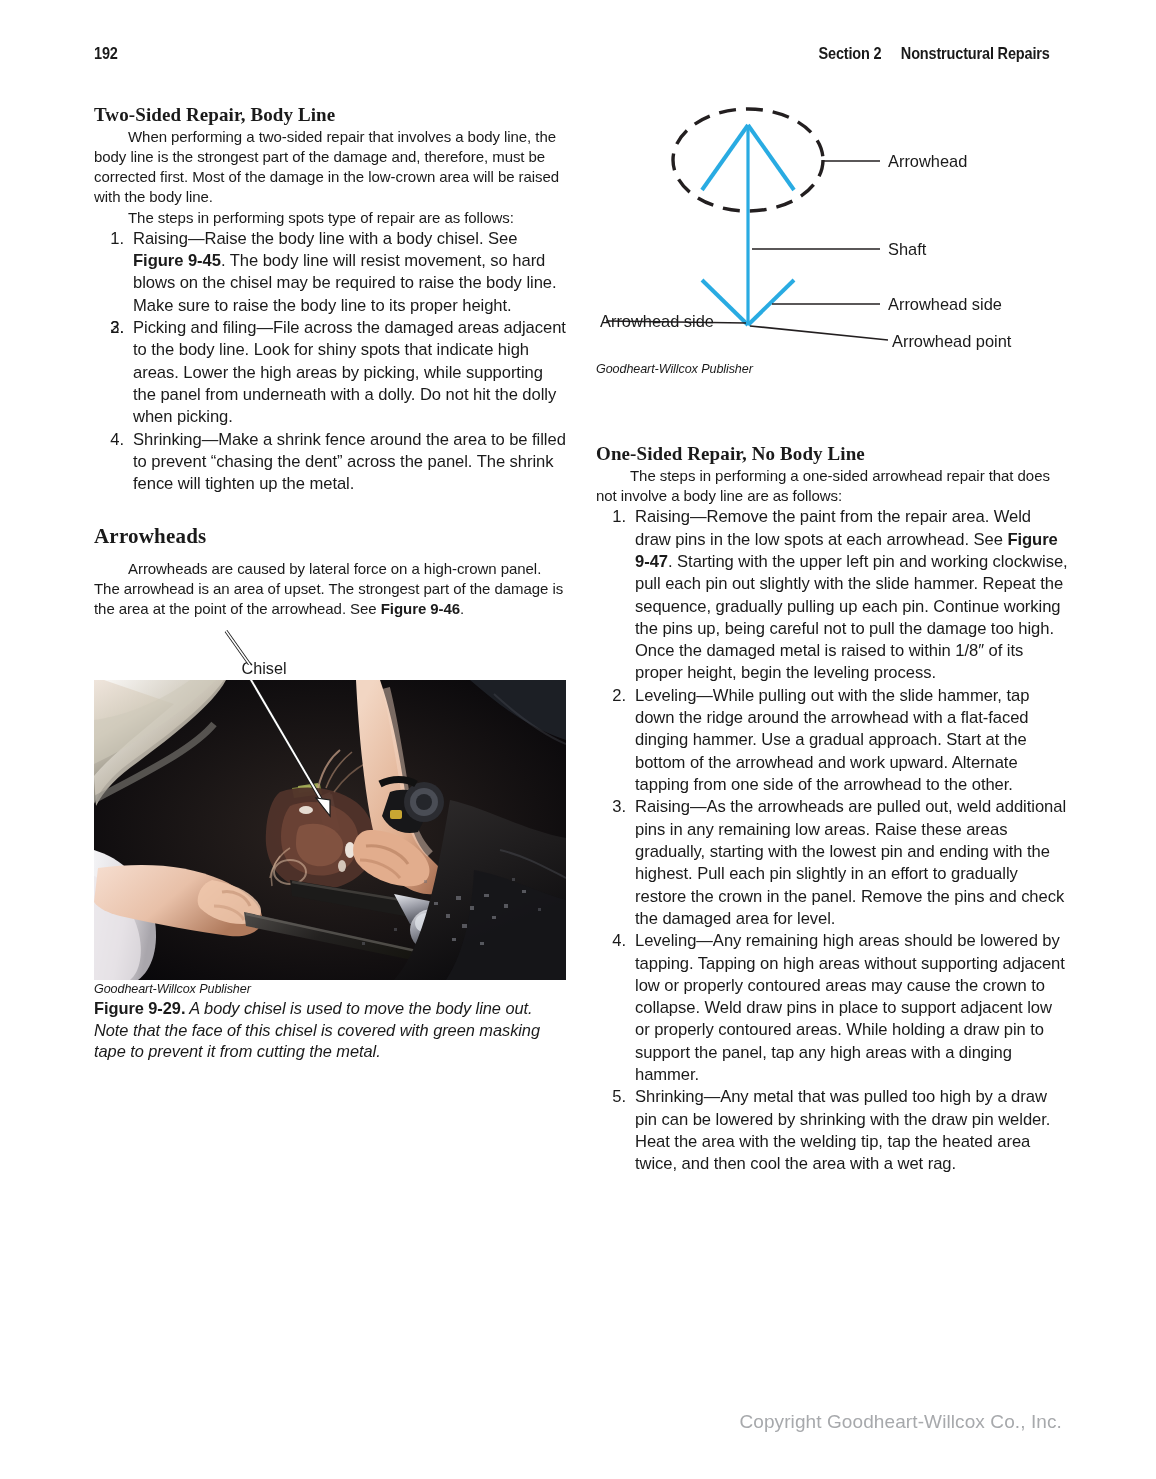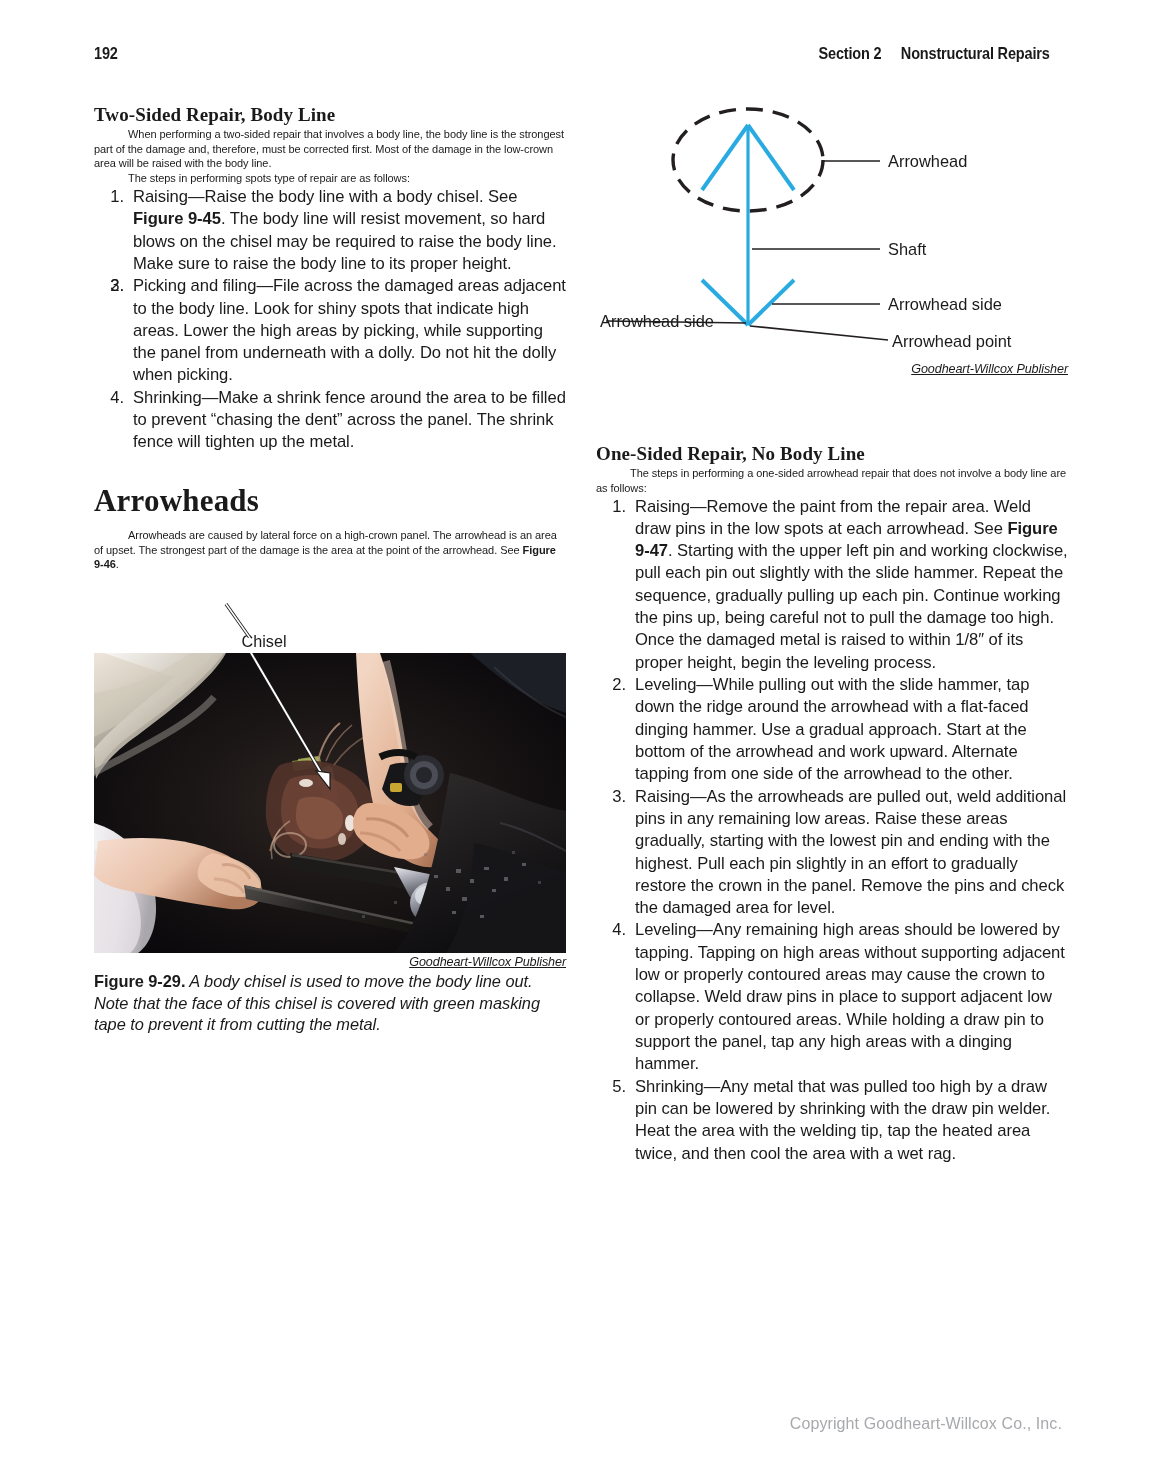--- a/index.html
+++ b/index.html
@@ -51,37 +51,37 @@
     top: 104px;
     width: 472px;
   }
   .col-left  { left: 94px; }
   .col-right { left: 596px; }
 
   
   h2.sec-head {
     font-family: "Liberation Serif", serif;
     font-weight: bold;
-    font-size: 31px;
+    font-size: 21px;
     line-height: 1.1;
     margin: 0 0 10px 0;
     letter-spacing: 0.2px;
   }
   h3.sub-head {
     font-family: "Liberation Serif", serif;
     font-weight: bold;
     font-size: 19px;
     line-height: 1.15;
     margin: 0 0 1px 0;
     letter-spacing: 0.1px;
   }
 
   
   p.body {
-    font-size: 11px;
+    font-size: 15px;
     line-height: 1.345;
     margin: 0;
     text-indent: 34px;
     letter-spacing: -0.06px;
   }
 
   
   ol.steps {
     list-style: none;
     margin: 0;
@@ -106,25 +106,24 @@
 
   
   .gap-lg { height: 30px; }
 
   
   .figure { position: relative; }
   .credit {
     font-family: "Liberation Sans", sans-serif;
     font-style: italic;
     font-size: 12.6px;
-    text-align: right;
+    text-align: left;
     line-height: 1.2;
     margin-top: 2px;
     letter-spacing: -0.1px;
-    text-decoration: underline;
   }
   .fig-caption {
     font-size: 16.4px;
     line-height: 1.3;
     font-style: italic;
     margin-top: 1px;
     letter-spacing: -0.05px;
   }
   .fig-caption .fig-num {
     font-style: normal;
@@ -157,21 +156,21 @@
   }
   .diagram svg { display: block; }
 
   
   .footer {
     position: absolute;
     left: 0;
     right: 94px;
     bottom: 46px;
     text-align: right;
-    font-size: 16px;
+    font-size: 19px;
     color: #a7a9ac;
     letter-spacing: 0.1px;
   }
 </style>
 </head>
 <body>
 
 <div class="runhead">
   <div class="folio">192</div>
   <div class="rh-right">
@@ -199,21 +198,21 @@
     <li>
       <span class="num">4.</span><span>Shrinking—Make a shrink fence around the area to be filled to prevent “chasing the dent” across the panel. The shrink fence will tighten up the metal.</span>
     </li>
   </ol>
 
   <div class="gap-lg"></div>
   <h2 class="sec-head">Arrowheads</h2>
 
   <p class="body"><span>Arrowheads are caused by lateral force on a high-crown panel. The arrowhead is an area of upset. The strongest part of the damage is the area at the point of the arrowhead. See </span><b class="fig-ref">Figure 9-46</b><span>.</span></p>
 
-  <div class="figure" style="margin-top:60px;">
+  <div class="figure" style="margin-top:40px;">
     <div class="photo-wrap">
 
       <div class="photo-label">Chisel</div>
 
       <div class="photo">
         <svg width="472" height="300" viewBox="0 0 472 300">
           <defs>
             <linearGradient id="panelTop" x1="0" y1="0" x2="0.6" y2="1">
               <stop offset="0%" stop-color="#efe5dc"></stop>
               <stop offset="35%" stop-color="#d4cdbe"></stop>

